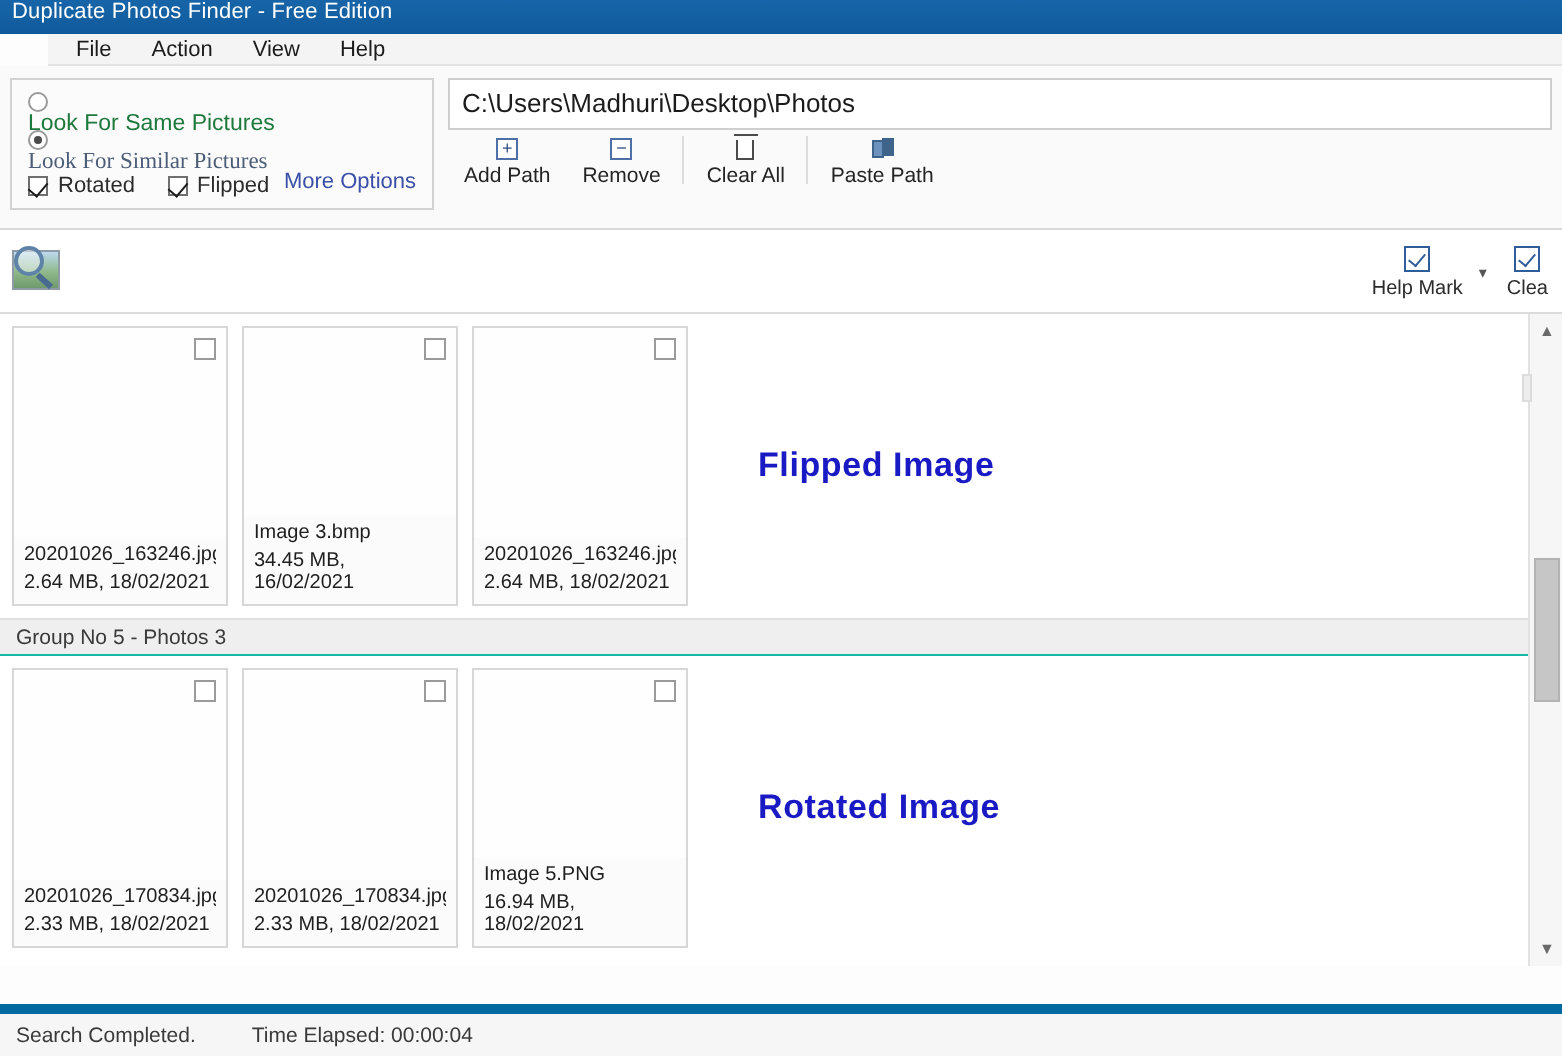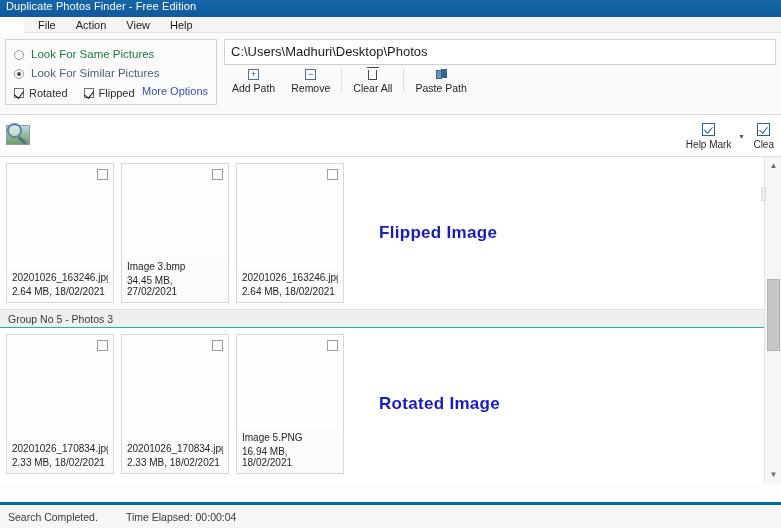--- a/index.html
+++ b/index.html
@@ -50,32 +50,32 @@
     position: relative;
   }
   .optbox {
     width: 212px;
     height: 66px;
     border: 1px solid #d2d2d2;
     background: #fbfbfb;
     padding: 6px 8px 0 8px;
     position: relative;
   }
-  .radio-row { display: flex; align-items: flex-end; margin-bottom: 5px; height: 14px; }
+  .radio-row { display: flex; align-items: flex-start; margin-bottom: 5px; height: 14px; flex-direction: column; }
   .radio {
     width: 10px; height: 10px; border-radius: 50%;
     border: 1px solid #9a9a9a; background: #fff;
     margin-right: 7px; position: relative; flex: none;
   }
   .radio.sel::after {
     content: ""; position: absolute; left: 2px; top: 2px;
     width: 4px; height: 4px; border-radius: 50%; background: #4a4a4a;
   }
   .radio-label-green { color: #1e7a3c; font-size: 11.5px; }
-  .radio-label-blue { color: #4c5d78; font-size: 11.5px; }
+  .radio-label-blue { color: #4c5d78; font-size: 11.5px; font-family: Liberation Serif, serif; }
 
   .chk-row { display: flex; align-items: center; margin-top: 7px; height: 14px; }
   .cbox {
     width: 10px; height: 10px; border: 1px solid #6f6f6f; background: #fff;
     margin-right: 5px; position: relative; flex: none;
   }
   .cbox.on::after {
     content: ""; position: absolute; left: 1px; top: 0px;
     width: 5px; height: 8px; border: solid #1b1b1b;
     border-width: 0 1.5px 1.5px 0; transform: rotate(40deg);
@@ -186,21 +186,21 @@
     background: #c6c6c6; border: 1px solid #b3b3b3;
   }
   .sb-nub {
     position: absolute; left: -4px; top: 30px; width: 5px; height: 14px;
     background: #ededed; border: 1px solid #dcdcdc;
   }
 
   
   .statusbar {
     position: absolute; left: 0; bottom: 0; width: 781px; height: 26px;
-    background: #f6f6f6; border-top: 3px solid #0369a1;
+    background: #f6f6f6; border-top: 5px solid #0369a1;
     display: flex; align-items: center; padding-left: 8px;
     font-size: 10.5px; color: #3a3a3a;
   }
   .statusbar .sp { margin-right: 28px; }
 
   
   .scene-lake { width: 100%; height: 100%; position: relative;
     background: linear-gradient(to bottom, #cfe4f2 0%, #d8eaf5 28%, #9dc2dd 30%, #5e93bc 58%, #3e7aa8 100%); }
   .lk-sky { position: absolute; left:0; top:0; width:100%; height:30%;
     background: linear-gradient(to bottom,#bed9ee,#e2f0f8); }
@@ -382,21 +382,21 @@
 
         <div class="card">
           <span class="cb"></span>
           <span class="thumbhold">
             <span class="thumb">
               <span class="scene-lake flipx"><span class="lk-sky"></span><span class="hill-l"></span><span class="hill-r"></span><span class="hill-rr"></span><span class="lk-refl-l"></span><span class="lk-refl-r"></span><span class="dock-l"></span><span class="dock-r"></span><span class="boat left"></span></span>
             </span>
           </span>
           <span class="meta">
             <div class="fname">Image 3.bmp</div>
-            <div class="fsize">34.45 MB, 27/02/2021</div>
+            <div class="fsize">34.45 MB, 16/02/2021</div>
           </span>
         </div>
 
         <div class="card">
           <span class="cb"></span>
           <span class="thumbhold">
             <span class="thumb">
               <span class="scene-lake"><span class="lk-sky"></span><span class="hill-l"></span><span class="hill-r"></span><span class="hill-rr"></span><span class="lk-refl-l"></span><span class="lk-refl-r"></span><span class="dock-l"></span><span class="dock-r"></span><span class="boat left"></span></span>
             </span>
           </span>

